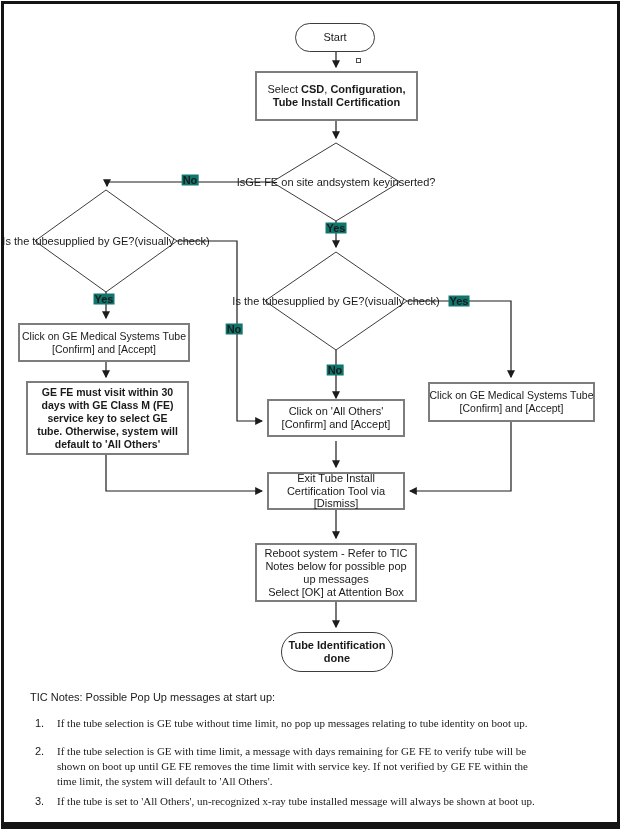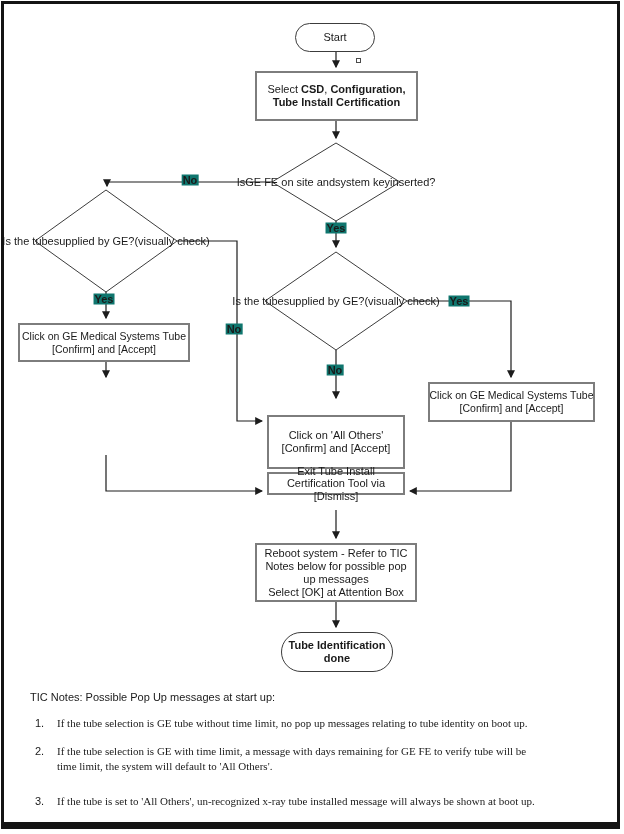--- a/index.html
+++ b/index.html
@@ -104,32 +104,39 @@
     <span class="bl">Is the tube</span>
     <span class="bl">supplied by GE?</span>
     <span class="bl">(visually check)</span>
   </div>
 
   <div class="node pbox fs105" style="left:18px;top:323px;width:172px;height:39px;">
     <span class="bl">Click on GE Medical Systems Tube</span>
     <span class="bl">[Confirm] and [Accept]</span>
   </div>
 
+  <div class="node pbox bold fs105" style="left:26px;top:381px;width:163px;height:74px;">
+    <span class="bl">GE FE must visit within 30</span>
+    <span class="bl">days with GE Class M (FE)</span>
+    <span class="bl">service key to select GE</span>
+    <span class="bl">tube.  Otherwise, system will</span>
+    <span class="bl">default to 'All Others'</span>
+  </div>
 
-  <div class="node pbox" style="left:267px;top:415px;width:138px;height:54px;">
+  <div class="node pbox" style="left:267px;top:399px;width:138px;height:38px;">
     <span class="bl">Click on 'All Others'</span>
     <span class="bl">[Confirm] and [Accept]</span>
   </div>
 
   <div class="node pbox fs105" style="left:428px;top:382px;width:167px;height:40px;">
     <span class="bl">Click on GE Medical Systems Tube</span>
     <span class="bl">[Confirm] and [Accept]</span>
   </div>
 
-  <div class="node pbox" style="left:267px;top:472px;width:138px;height:23px;line-height:12.5px;">
+  <div class="node pbox" style="left:267px;top:472px;width:138px;height:38px;line-height:12.5px;">
     <span class="bl">Exit Tube Install</span>
     <span class="bl">Certification Tool via</span>
     <span class="bl">[Dismiss]</span>
   </div>
 
   <div class="node pbox" style="left:255px;top:543px;width:162px;height:59px;">
     <span class="bl">Reboot system - Refer to TIC</span>
     <span class="bl">Notes below for possible pop</span>
     <span class="bl">up messages</span>
     <span class="bl">Select [OK] at Attention Box</span>
@@ -154,20 +161,21 @@
       <span class="num">1.</span>
       <span class="ntext">
         <span class="nline">If the tube selection is GE tube without time limit,  no pop up messages relating to tube identity on boot up.</span>
       </span>
     </div>
 
     <div class="note" style="top:744px;">
       <span class="num">2.</span>
       <span class="ntext">
         <span class="nline">If the tube selection is GE with time limit, a message with days remaining for GE FE to verify tube will be</span>
+        <span class="nline">shown on boot up until GE FE removes the time limit with service key.  If not verified by GE FE within the</span>
         <span class="nline">time limit, the system will default to 'All Others'.</span>
       </span>
     </div>
 
     <div class="note" style="top:794px;">
       <span class="num">3.</span>
       <span class="ntext">
         <span class="nline">If the tube is set to 'All Others', un-recognized x-ray tube installed message will always be shown at boot up.</span>
       </span>
     </div>

